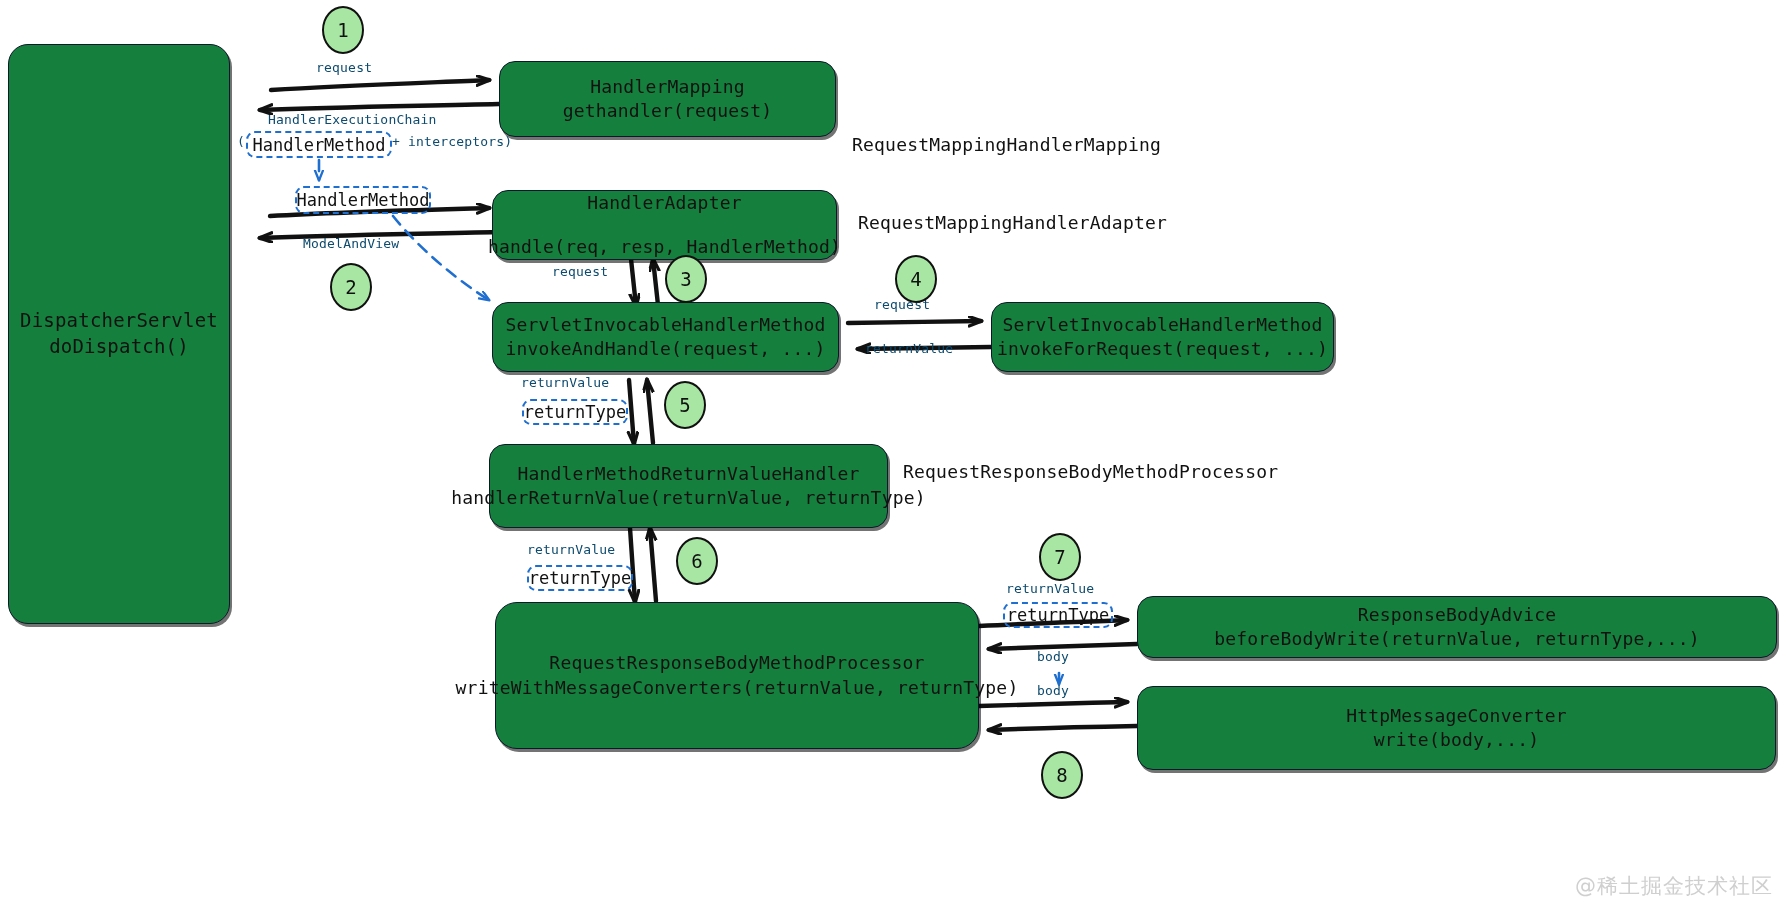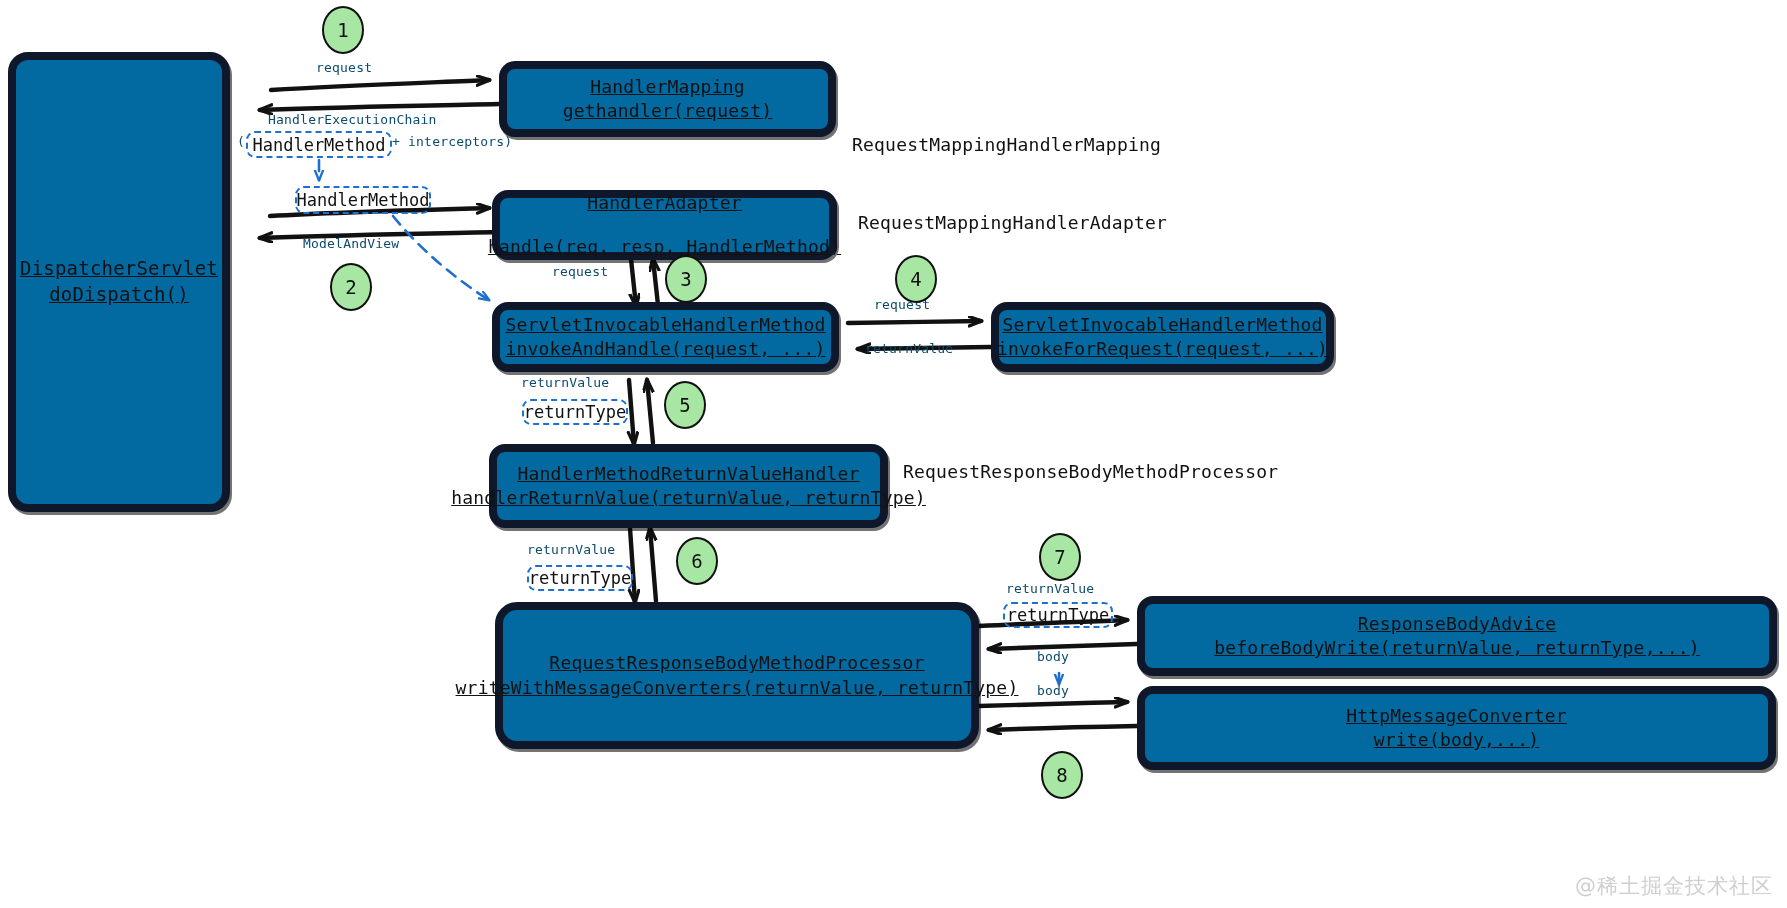--- a/index.html
+++ b/index.html
@@ -5,32 +5,31 @@
   html,body{margin:0;padding:0;background:#ffffff;}
   body{
     font-family:"DejaVu Sans Mono","Liberation Mono",monospace;
     width:1787px;height:908px;position:relative;overflow:hidden;
   }
   #stage{position:absolute;left:0;top:0;width:1787px;height:908px;}
   svg.layer{position:absolute;left:0;top:0;width:1787px;height:908px;pointer-events:none;}
 
   .node{
     position:absolute;
-    background:#0369a1;
-    border:8px solid #0f172a;
+    background:#15803d;
+    border:1px solid #0f172a;
     border-radius:16px;
     box-sizing:border-box;
     display:flex;flex-direction:column;
     align-items:center;justify-content:center;
     text-align:center;
     color:#111;
     line-height:1.35;
     font-size:18px;
     box-shadow:2px 3px 0 rgba(0,0,0,.55);
-    text-decoration:underline;
   }
   .node .ln{display:block;white-space:pre;letter-spacing:.2px;}
 
   .plainlabel{
     position:absolute;color:#111;font-size:18px;white-space:pre;
     letter-spacing:.2px;
   }
   .edgelabel{
     position:absolute;color:#0c4a6e;font-size:13px;white-space:pre;
     letter-spacing:.2px;
@@ -106,21 +105,21 @@
     <g stroke="#1f6fd0" stroke-width="2.6" fill="none" stroke-dasharray="11 8" stroke-linecap="round">
       <path d="M319,160 C 319,170 319,176 319,180" marker-end="url(#ahb)"></path>
       <path d="M393,216 C 420,250 460,282 489,300" marker-end="url(#ahb)"></path>
     </g>
 
     <g stroke="#1f6fd0" stroke-width="2.6" fill="none" stroke-linecap="round">
       <path d="M1059,673 L 1059,684" marker-end="url(#ahb)"></path>
     </g>
   </svg>
 
-  <div class="node" style="left:8px;top:44px;width:222px;height:460px;font-size:19px;border-radius:20px;margin-top:8px;">
+  <div class="node" style="left:8px;top:44px;width:222px;height:580px;font-size:19px;border-radius:20px;">
     <span class="ln">DispatcherServlet</span>
     <span class="ln">doDispatch()</span>
   </div>
 
   <div class="node" style="left:499px;top:61px;width:337px;height:76px;">
     <span class="ln">HandlerMapping</span>
     <span class="ln">gethandler(request)</span>
   </div>
 
   <div class="node" style="left:492px;top:190px;width:345px;height:70px;gap:20px;">
@@ -141,21 +140,21 @@
   <div class="node" style="left:489px;top:444px;width:399px;height:84px;">
     <span class="ln">HandlerMethodReturnValueHandler</span>
     <span class="ln">handlerReturnValue(returnValue, returnType)</span>
   </div>
 
   <div class="node" style="left:495px;top:602px;width:484px;height:147px;border-radius:22px;">
     <span class="ln">RequestResponseBodyMethodProcessor</span>
     <span class="ln">writeWithMessageConverters(returnValue, returnType)</span>
   </div>
 
-  <div class="node" style="left:1137px;top:596px;width:640px;height:80px;">
+  <div class="node" style="left:1137px;top:596px;width:640px;height:62px;">
     <span class="ln">ResponseBodyAdvice</span>
     <span class="ln">beforeBodyWrite(returnValue, returnType,...)</span>
   </div>
 
   <div class="node" style="left:1137px;top:686px;width:639px;height:84px;">
     <span class="ln">HttpMessageConverter</span>
     <span class="ln">write(body,...)</span>
   </div>
 
   <div class="plainlabel" style="left:852px;top:90px;margin-top:44px;">RequestMappingHandlerMapping</div>

